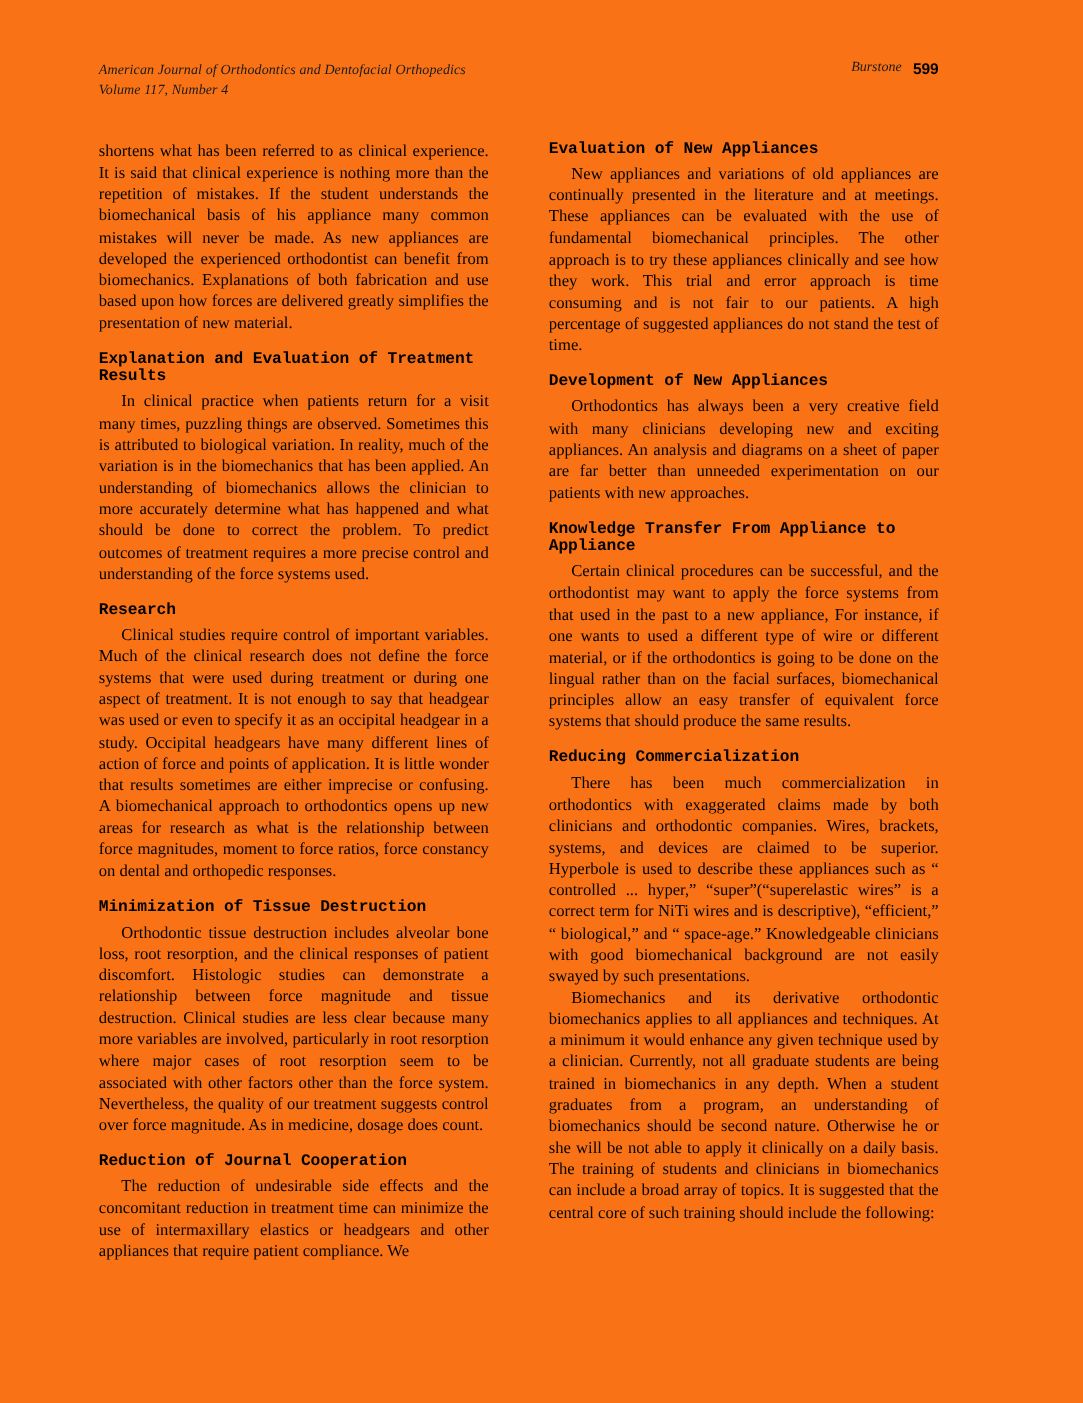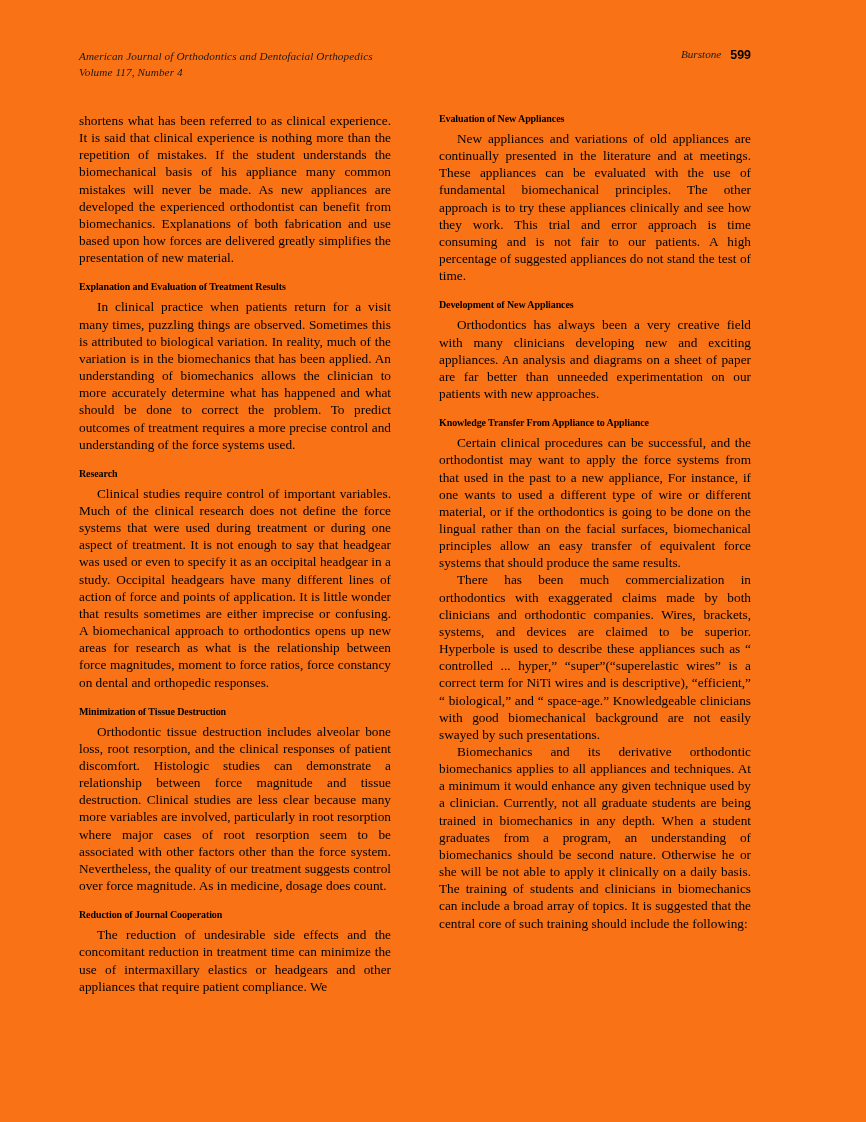--- a/index.html
+++ b/index.html
@@ -69,23 +69,23 @@
     top: 112px;
     width: 672px;
     display: flex;
     gap: 48px;
   }
   .column {
     width: 318px;
   }
 
   h2.section-heading {
-    font-family: Liberation Serif, serif;
+    font-family: Liberation Mono, monospace;
     font-weight: bold;
-    font-size: 10px;
+    font-size: 13px;
     line-height: 14px;
     margin: 14px 0 4px 0;
     color: #000000;
     letter-spacing: -0.1px;
   }
   .column > h2.section-heading:first-child { margin-top: 0; }
 
   p.body-par {
     font-family: "Liberation Serif", serif;
     font-size: 13.3px;
@@ -127,18 +127,19 @@
         <h2 class="section-heading">Reduction of Journal Cooperation</h2>
         <p class="body-par indented">The reduction of undesirable side effects and the concomitant reduction in treatment time can minimize the use of intermaxillary elastics or headgears and other appliances that require patient compliance. We</p>
       </div>
     <div class="column" id="col-right">
         <h2 class="section-heading">Evaluation of New Appliances</h2>
         <p class="body-par indented">New appliances and variations of old appliances are continually presented in the literature and at meetings. These appliances can be evaluated with the use of fundamental biomechanical principles. The other approach is to try these appliances clinically and see how they work. This trial and error approach is time consuming and is not fair to our patients. A high percentage of suggested appliances do not stand the test of time.</p>
         <h2 class="section-heading">Development of New Appliances</h2>
         <p class="body-par indented">Orthodontics has always been a very creative field with many clinicians developing new and exciting appliances. An analysis and diagrams on a sheet of paper are far better than unneeded experimentation on our patients with new approaches.</p>
         <h2 class="section-heading">Knowledge Transfer From Appliance to Appliance</h2>
         <p class="body-par indented">Certain clinical procedures can be successful, and the orthodontist may want to apply the force systems from that used in the past to a new appliance, For instance, if one wants to used a different type of wire or different material, or if the orthodontics is going to be done on the lingual rather than on the facial surfaces, biomechanical principles allow an easy transfer of equivalent force systems that should produce the same results.</p>
+        <h2 class="section-heading">Reducing Commercialization</h2>
         <p class="body-par indented">There has been much commercialization in orthodontics with exaggerated claims made by both clinicians and orthodontic companies. Wires, brackets, systems, and devices are claimed to be superior. Hyperbole is used to describe these appliances such as “ controlled ... hyper,” “super”(“superelastic wires” is a correct term for NiTi wires and is descriptive), “efficient,” “ biological,” and “ space-age.” Knowledgeable clinicians with good biomechanical background are not easily swayed by such presentations.</p>
         <p class="body-par indented">Biomechanics and its derivative orthodontic biomechanics applies to all appliances and techniques. At a minimum it would enhance any given technique used by a clinician. Currently, not all graduate students are being trained in biomechanics in any depth. When a student graduates from a program, an understanding of biomechanics should be second nature. Otherwise he or she will be not able to apply it clinically on a daily basis. The training of students and clinicians in biomechanics can include a broad array of topics. It is suggested that the central core of such training should include the following:</p>
       </div>
   </div>
 
 </div>
 
 </body></html>

